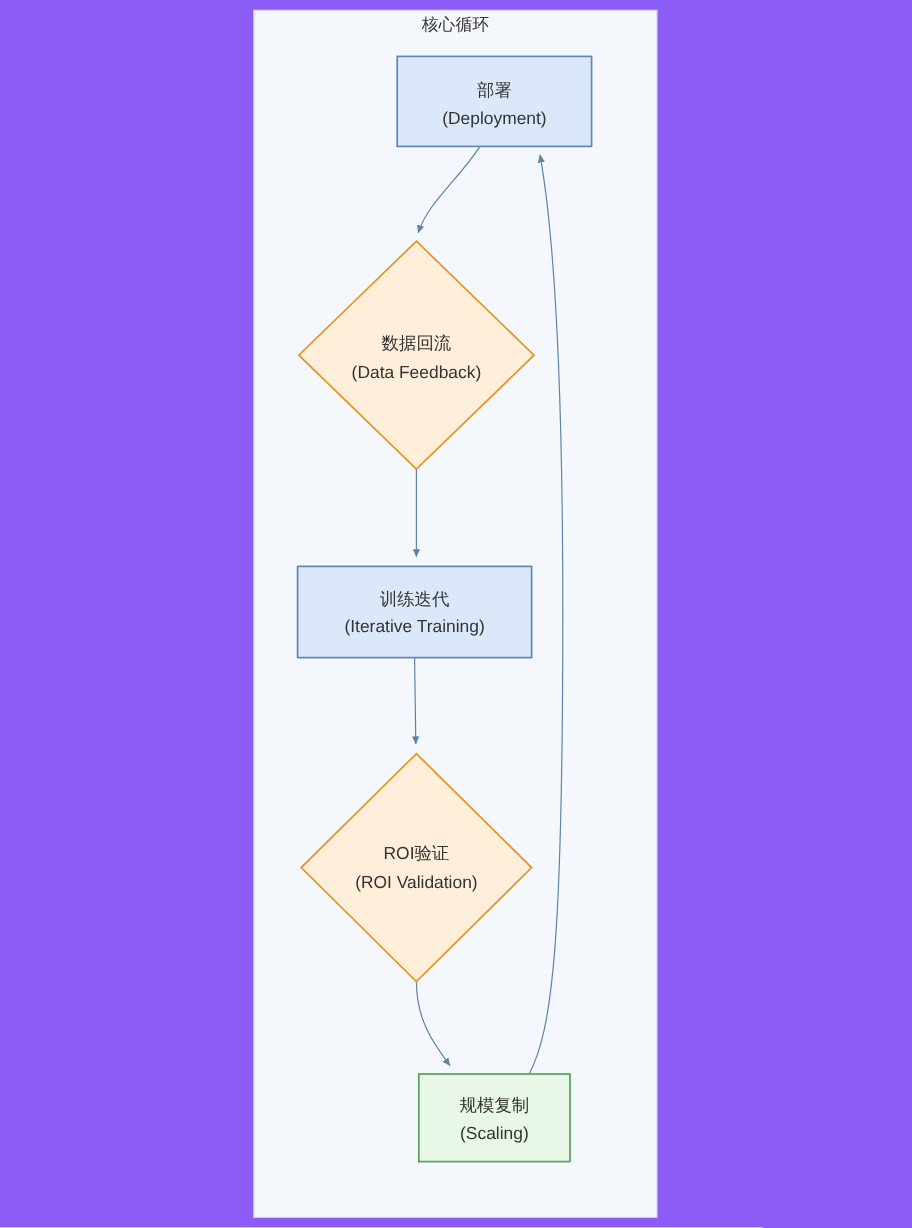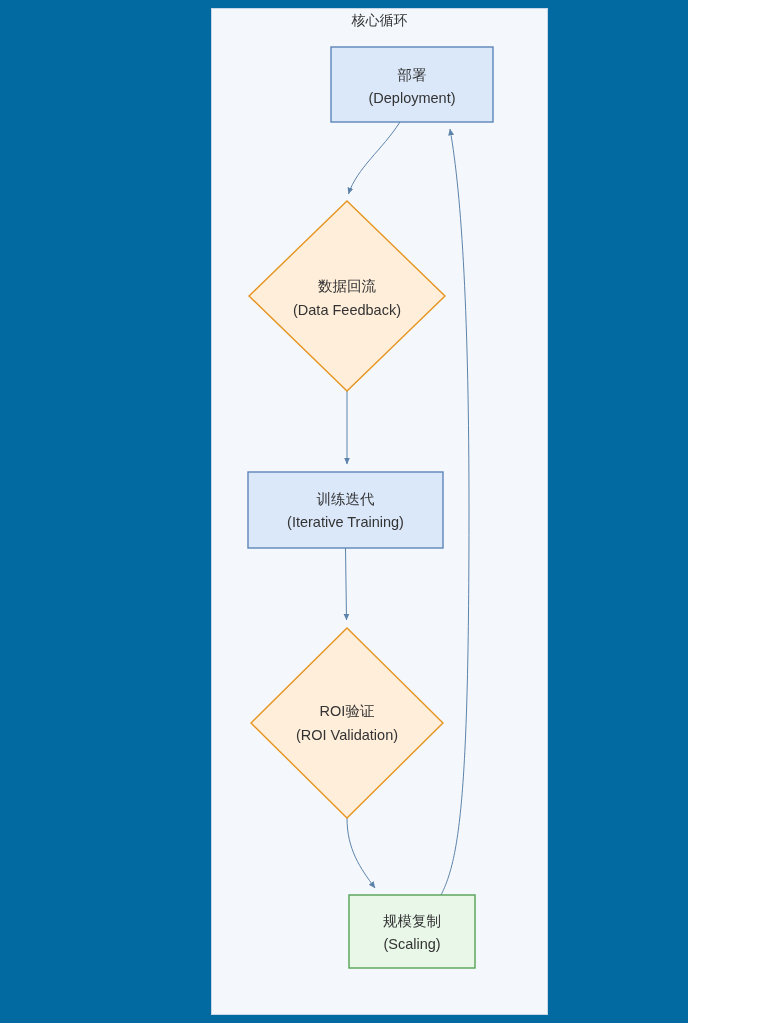--- a/index.html
+++ b/index.html
@@ -3,23 +3,23 @@
 <meta charset="utf-8">
 <style>
   html, body {
     margin: 0;
     padding: 0;
     background: #ffffff;
     font-family: "Liberation Sans", "DejaVu Sans", sans-serif;
   }
   .stage {
     position: relative;
-    width: 688px;
+    width: 760px;
     height: 1023px;
-    background: #0369a1;
+    background: #8b5cf6;
     overflow: hidden;
   }
   svg text {
     fill: #333333;
     font-family: "Liberation Sans", "DejaVu Sans", sans-serif;
   }
   .subgraph-title { font-size: 14px; }
   .node-label { font-size: 14.5px; }
 </style>
 </head>

